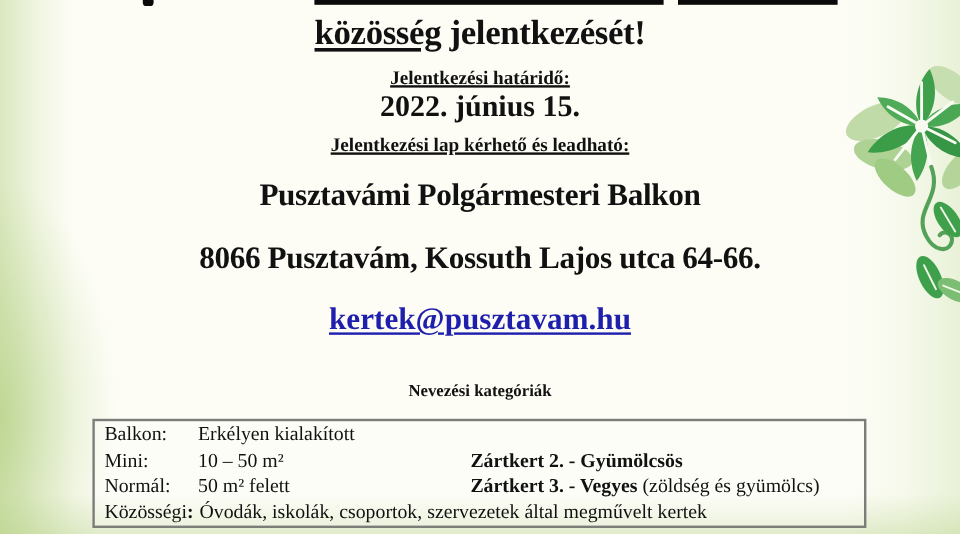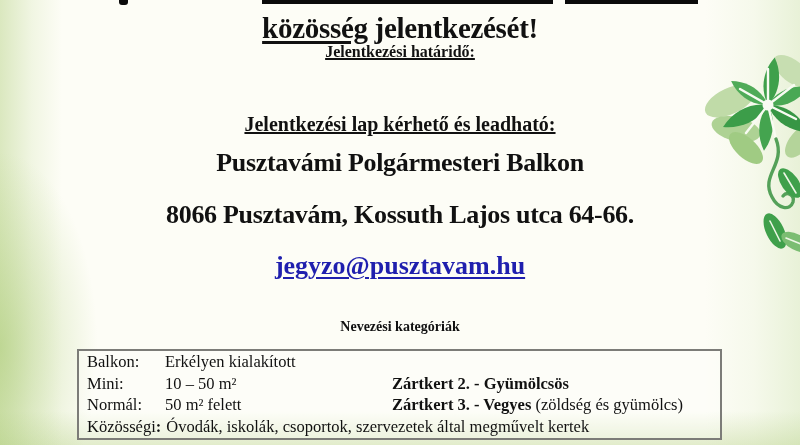--- a/index.html
+++ b/index.html
@@ -19,23 +19,23 @@
   }
   .line{position:absolute;left:0;width:100%;text-align:center;white-space:nowrap;}
   
   .cut-bar{position:absolute;top:0;height:4px;background:#0a0a0a;}
   .cut-bar.seg1{left:262px;width:291px;}
   .cut-bar.seg2{left:565px;width:133px;}
   .cut-frag{position:absolute;top:0;left:119px;width:9px;height:5px;background:#0a0a0a;border-radius:0 0 3px 3px;}
   
   .title{top:12px;font-size:29px;font-weight:bold;letter-spacing:-0.3px;}
   .title .uword{text-decoration:underline;text-decoration-thickness:3px;text-underline-offset:3px;}
-  .deadline-label{top:43px;font-size:16px;font-weight:bold;text-decoration:underline;text-decoration-thickness:2px;}
+  .deadline-label{top:57px;font-size:16px;font-weight:bold;text-decoration:underline;text-decoration-thickness:2px;}
   .deadline-date{top:76px;font-size:25px;font-weight:bold;}
-  .form-label{top:113px;font-size:20px;font-weight:bold;text-decoration:underline;text-decoration-thickness:2px;}
+  .form-label{top:113px;font-size:16px;font-weight:bold;text-decoration:underline;text-decoration-thickness:2px;}
   .office{top:148px;font-size:26px;font-weight:bold;letter-spacing:-0.3px;}
   .address{top:200px;font-size:26px;font-weight:bold;letter-spacing:-0.3px;}
   .email-line{top:251px;font-size:26px;}
   .email-line a{color:#1f1fae;font-weight:bold;text-decoration:underline;text-decoration-thickness:2px;text-underline-offset:3px;cursor:pointer;}
   .cat-title{top:319px;font-size:14px;font-weight:bold;}
   
   .cat-table{
     position:absolute;left:77px;top:349px;width:645px;height:91px;
     border:2px solid #7c7c78;box-sizing:border-box;
     display:flex;flex-direction:column;justify-content:space-evenly;
@@ -57,26 +57,27 @@
 
 <div class="page">
 
   <div class="cut-frag"></div>
   <div class="cut-bar seg1"></div>
   <div class="cut-bar seg2"></div>
 
   <div class="line title"><span class="uword">közösség</span><span> jelentkezését!</span></div>
 
   <div class="line deadline-label">Jelentkezési határidő:</div>
+  <div class="line deadline-date">2022. június 15.</div>
 
   <div class="line form-label">Jelentkezési lap kérhető és leadható:</div>
   <div class="line office">Pusztavámi Polgármesteri Balkon</div>
   <div class="line address">8066 Pusztavám, Kossuth Lajos utca 64-66.</div>
 
-  <div class="line email-line"><a>jegyzo@pusztavam.hu</a></div>
+  <div class="line email-line"><a>kertek@pusztavam.hu</a></div>
 
   <div class="line cat-title">Nevezési kategóriák</div>
 
   <div class="cat-table">
     <div class="cat-row">
       <span class="c-name"><span class="nm">Balkon</span><span class="colon">:</span></span>
       <span class="c-desc">Erkélyen kialakított</span>
     </div>
     <div class="cat-row">
       <span class="c-name"><span class="nm">Mini</span><span class="colon">:</span></span>

